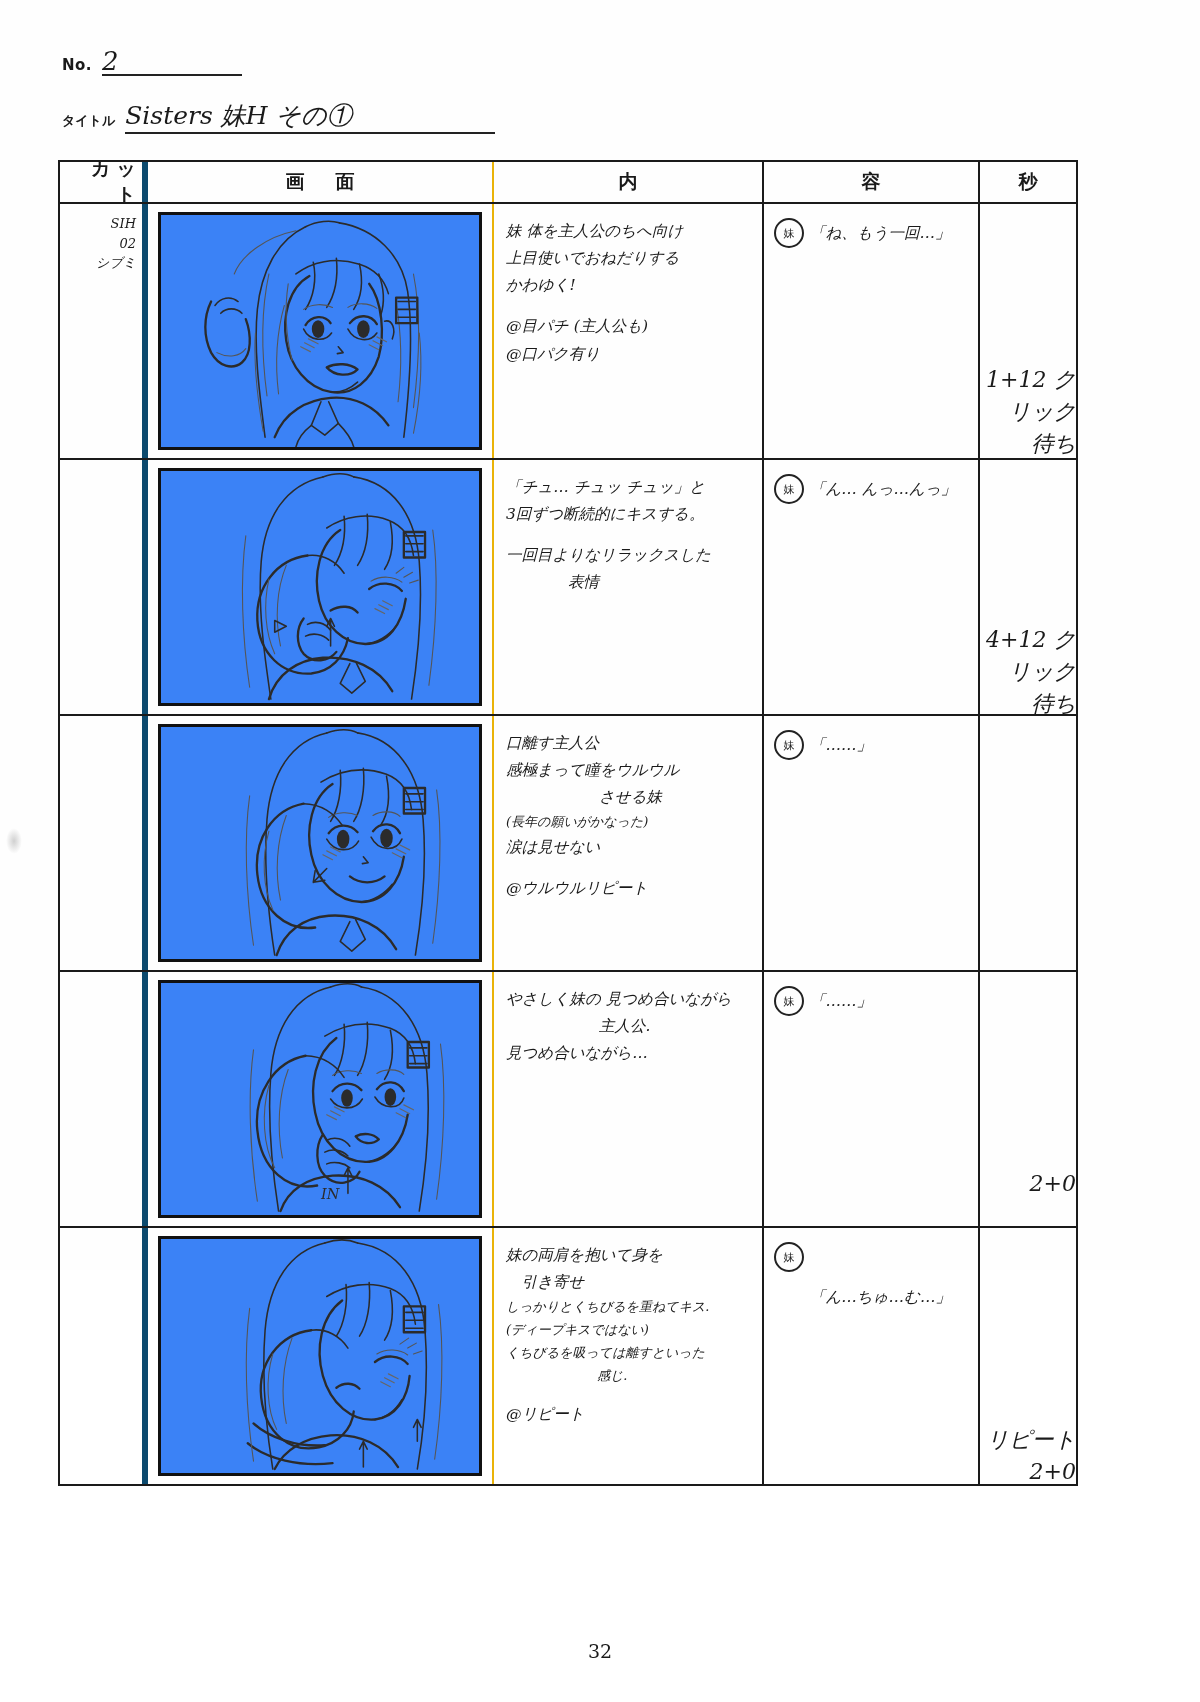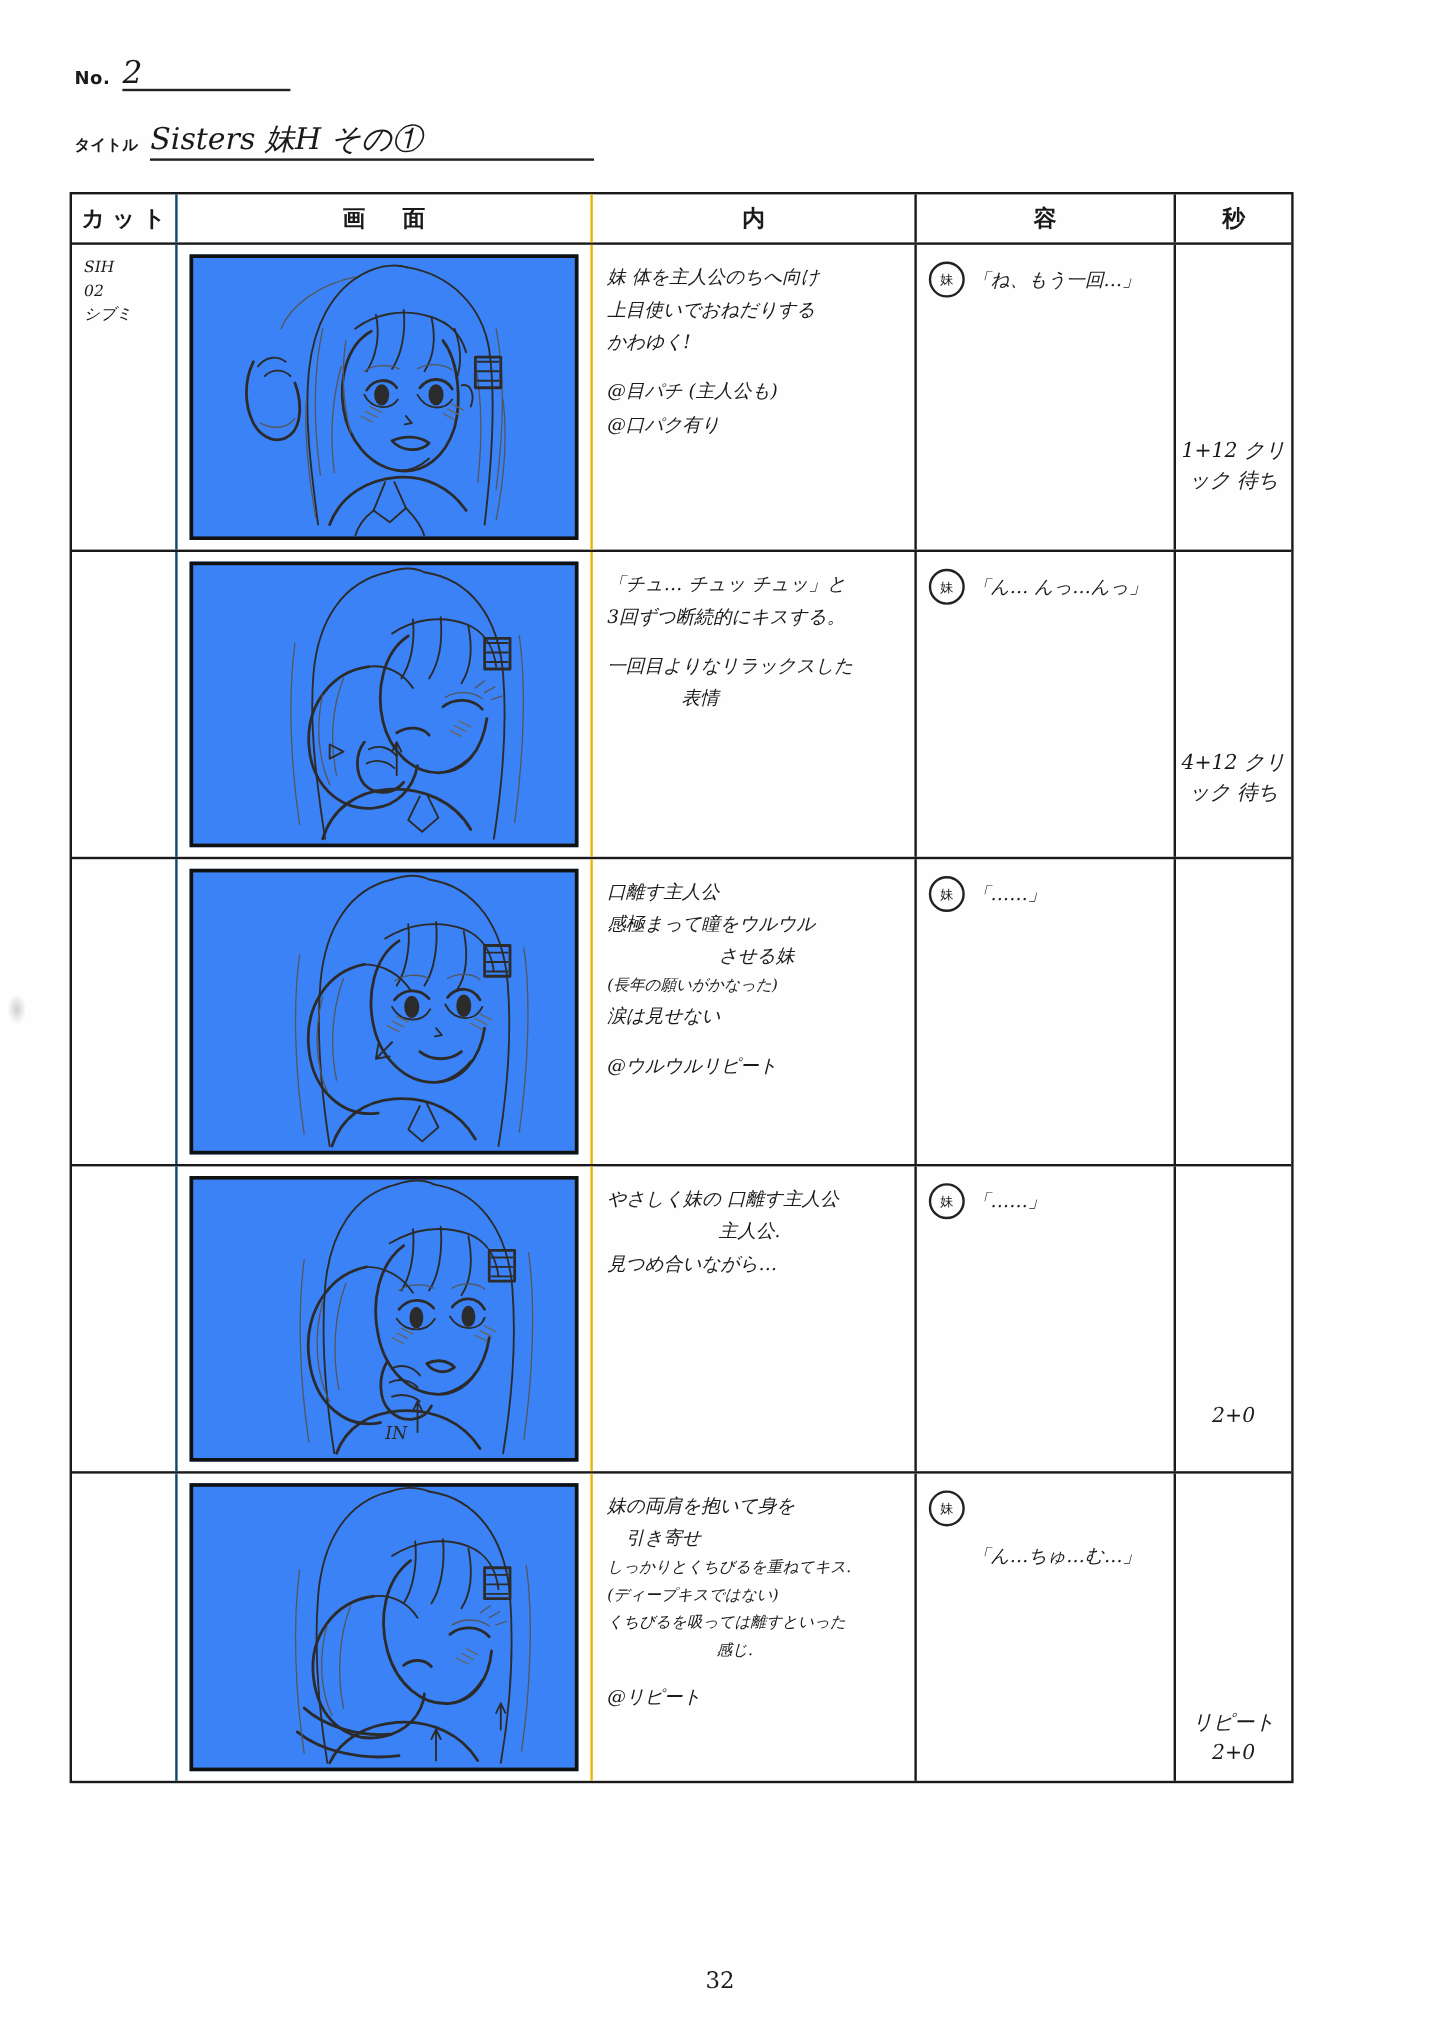--- a/index.html
+++ b/index.html
@@ -79,21 +79,21 @@
     border: 2px solid #1a1a1a;
     box-sizing: border-box;
   }
   .sb-row {
     display: flex;
     border-bottom: 2px solid #1a1a1a;
     box-sizing: border-box;
   }
   .sb-row:last-child { border-bottom: none; }
 
-  .c-cut   { width: 88px;  border-right: 2px solid #0c4a6e; box-sizing: border-box; }
+  .c-cut   { width: 88px;  border-right: 6px solid #0c4a6e; box-sizing: border-box; text-align: right; }
   .c-pic   { width: 346px; border-right: 2px solid #eab308; box-sizing: border-box; text-align: center; }
   .c-desc  { width: 270px; border-right: 2px solid #1a1a1a; box-sizing: border-box; }
   .c-dial  { width: 216px; border-right: 2px solid #1a1a1a; box-sizing: border-box; }
   .c-sec   { width: 96px;  box-sizing: border-box; }
 
   .head-row { height: 42px; }
   .head-row > div {
     display: flex;
     align-items: center;
     justify-content: center;
@@ -164,22 +164,22 @@
 
   .sec-cell {
     position: relative;
     height: 100%;
     font-family: "DejaVu Serif", serif;
     font-style: italic;
   }
   .sec-block {
     position: absolute;
     left: 0; right: 0;
-    text-align: center;
-    font-size: 17px;
+    text-align: right;
+    font-size: 22px;
     line-height: 1.45;
   }
 
   .page-num {
     position: absolute;
     left: 0; right: 0;
     top: 1640px;
     text-align: center;
     font-size: 19px;
     font-family: "DejaVu Serif", serif;
@@ -492,21 +492,21 @@
 
             <path class="sk-th" d="M124 232 C132 210 152 198 178 196 C208 194 234 206 248 228"></path>
             <path class="sk-th" d="M256 60 l22 0 0 26 -22 0 Z"></path>
             <path class="sk" d="M258 66 l18 0 M258 74 l18 0 M258 82 l18 0"></path>
             <path class="sk-l" d="M96 68 C90 112 92 170 100 222"></path>
             <path class="sk-l" d="M290 62 C296 104 294 164 286 220"></path>
           </svg>
         </div>
       </div>
       <div class="c-desc desc-cell">
-        <span class="ln">やさしく妹の 口離す主人公</span>
+        <span class="ln">やさしく妹の 見つめ合いながら</span>
         <span class="ln">　　　　　　主人公.</span>
         <span class="ln">見つめ合いながら…</span>
       </div>
       <div class="c-dial dial-cell">
         <div class="dial-line">
           <span class="spk-bubble">妹</span>
           <span class="dial-text">「……」</span>
         </div>
       </div>
       <div class="c-sec sec-cell">

